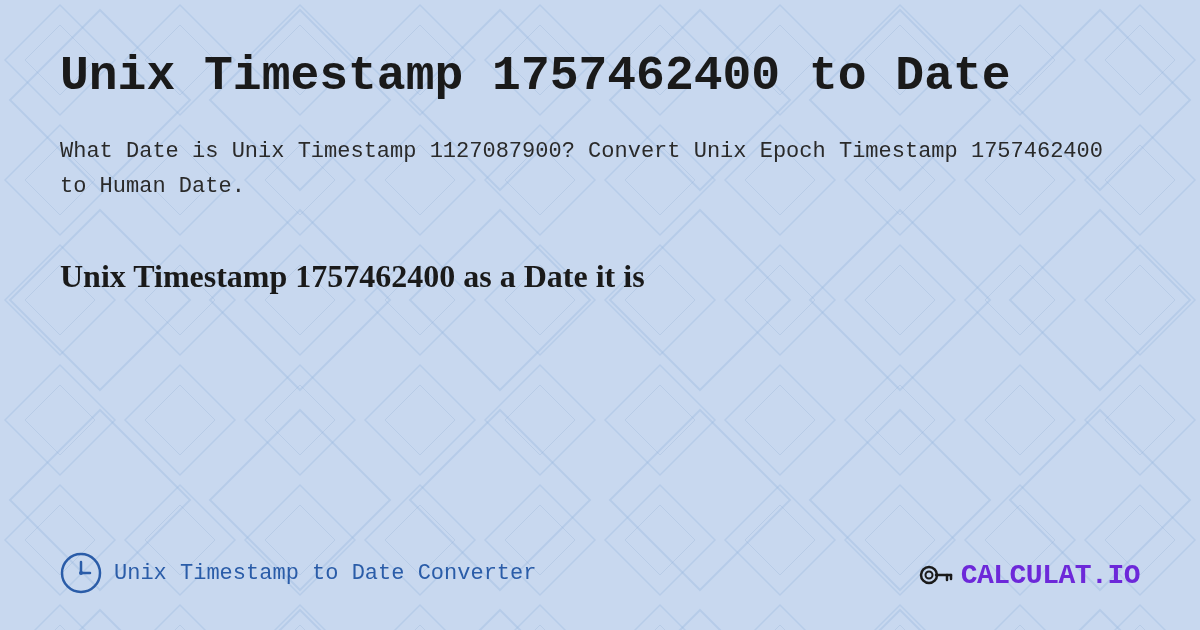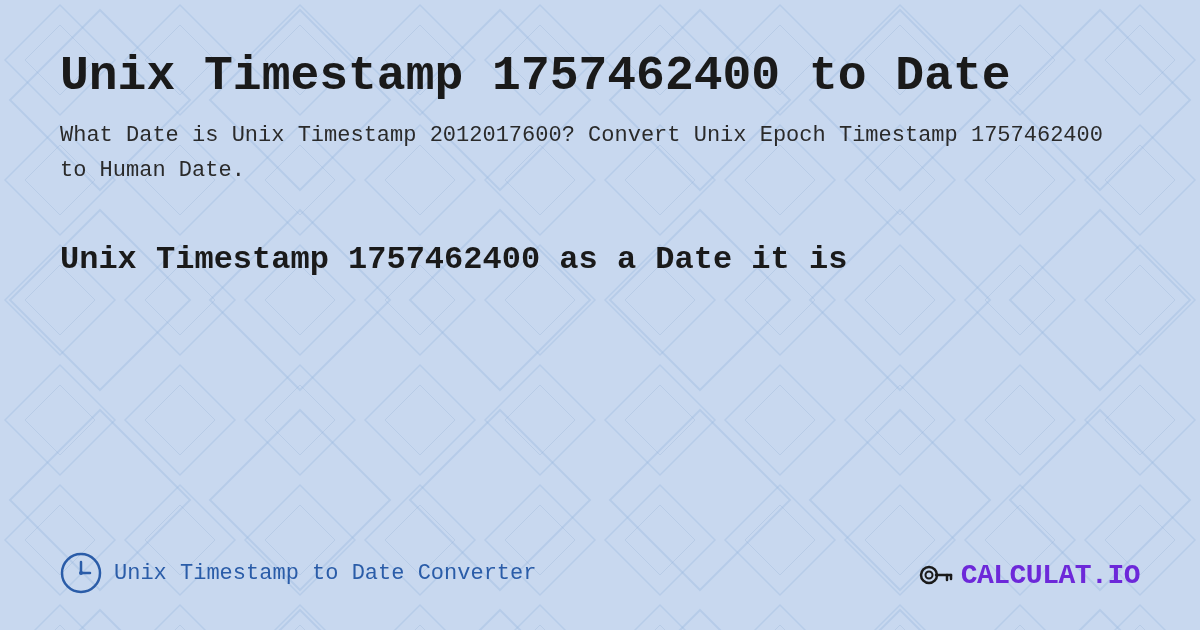--- a/index.html
+++ b/index.html
@@ -35,42 +35,42 @@
       display: flex;
       flex-direction: column;
       justify-content: space-between;
     }
 
     .main-title {
       font-size: 48px;
       font-weight: bold;
       color: #1a1a1a;
       line-height: 1.2;
-      margin-bottom: 12px;
+      margin-bottom: 28px;
       font-family: 'Courier New', Courier, monospace;
     }
 
     .description {
       font-size: 22px;
       color: #2a2a2a;
       line-height: 1.6;
       font-family: 'Courier New', Courier, monospace;
       margin-bottom: 40px;
     }
 
     .result-section {
       margin-top: 10px;
     }
 
     .result-text {
       font-size: 32px;
       font-weight: bold;
       color: #1a1a1a;
       line-height: 1.4;
-      font-family: Liberation Mono, monospace;
+      font-family: Liberation Serif, serif;
     }
 
     .footer {
       display: flex;
       align-items: flex-end;
       justify-content: space-between;
       margin-top: auto;
       padding-top: 20px;
     }
 
@@ -132,21 +132,21 @@
       <polygon points="100,10 190,100 100,190 10,100" fill="none" stroke="#9ab8de" stroke-width="2" opacity="0.4"></polygon>
     </pattern>
   </defs>
   <rect width="1200" height="630" fill="url(#diamonds2)"></rect>
 </svg>
 
 <div class="content">
   <div>
     <h1 class="main-title">Unix Timestamp 1757462400 to Date</h1>
 
-    <p class="description">What Date is Unix Timestamp 2012017600? Convert Unix Epoch Timestamp 1757462400 to Human Date.</p>
+    <p class="description">What Date is Unix Timestamp 1127087900? Convert Unix Epoch Timestamp 1757462400 to Human Date.</p>
   </div>
 
   <div class="result-section">
     <p class="result-text">
       <span>Unix Timestamp 1757462400 as a Date it is</span><br>
     </p>
   </div>
 
   <div class="footer">
     <div class="footer-left">

